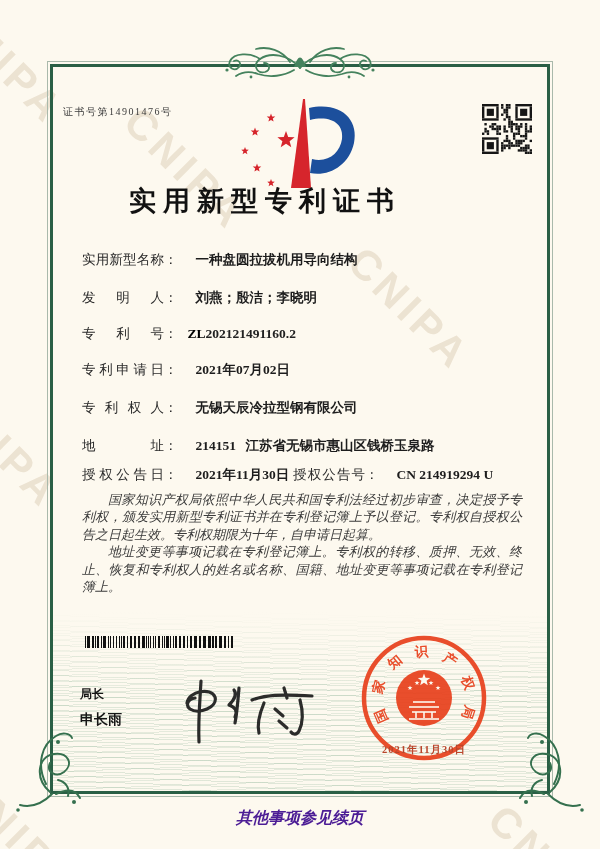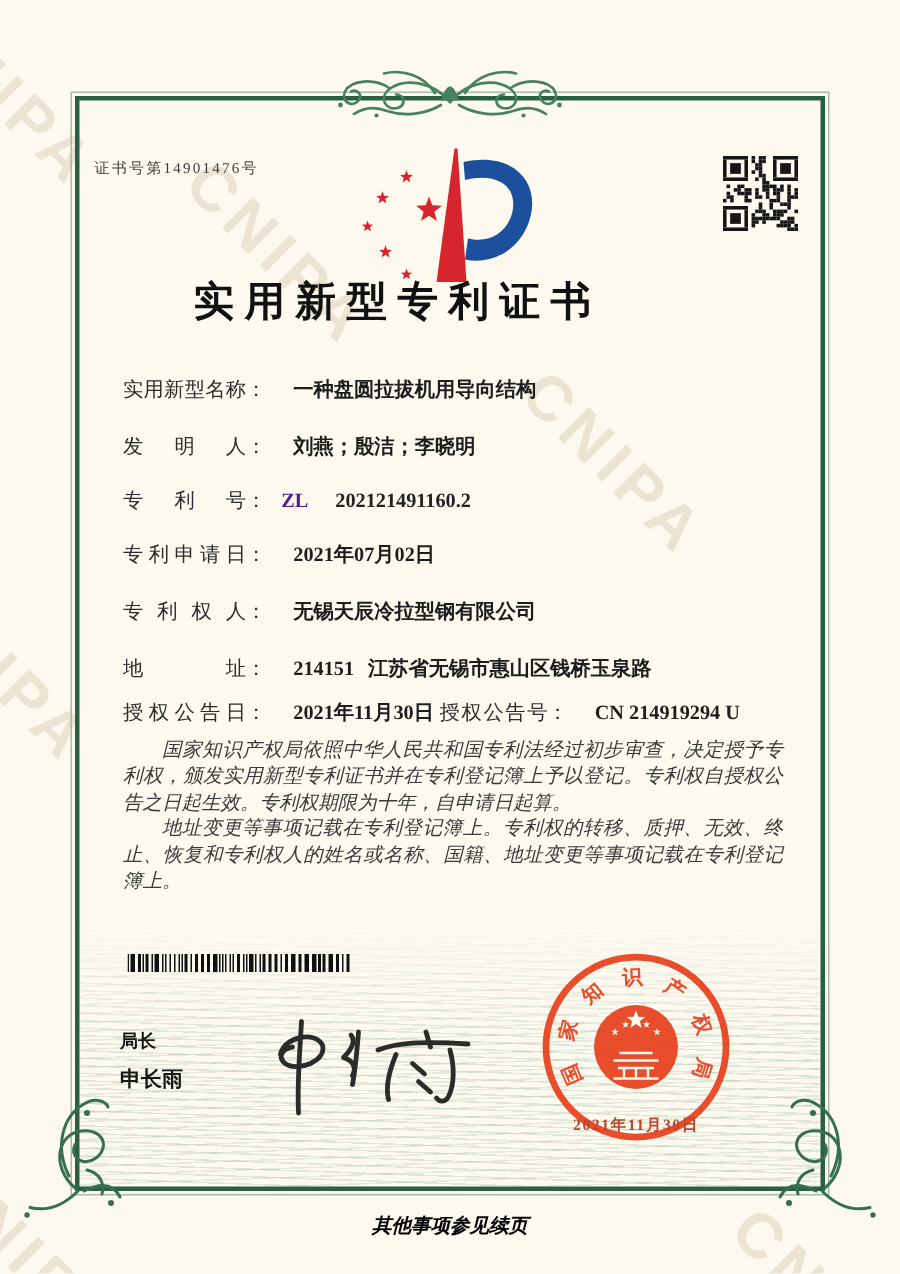--- a/index.html
+++ b/index.html
@@ -27,33 +27,33 @@
 
   
   .abs{position:absolute;z-index:3;}
   .certno{left:63px;top:105px;font-size:10px;color:#3c3c3c;letter-spacing:1.5px;}
   .title{left:0;top:183px;width:530px;text-align:center;font-size:27px;font-weight:bold;
          color:#111;letter-spacing:7px;}
   .row{left:82px;font-size:13.5px;color:#222;white-space:nowrap;}
   .lbl{display:inline-block;width:82px;text-align:justify;text-align-last:justify;color:#2b2b2b;}
   .colon{color:#2b2b2b;}
   .val{margin-left:18px;font-weight:600;color:#1d1d1d;}
-  .val-prefix{margin-left:10px;font-weight:600;color:#4c1d95;margin-right:18px;}
+  .val-prefix{margin-left:10px;font-weight:600;color:#000000;}
   .addr{word-spacing:6px;}
   .pair2{position:absolute;left:211px;top:0;white-space:nowrap;}
   .bodytext{left:82px;top:491px;width:440px;font-size:13px;line-height:17.4px;
             font-style:italic;color:#3a3a3a;text-align:justify;}
   .bodytext p{margin:0;text-indent:2em;}
   .director-title{left:80px;top:686px;font-family:"Liberation Sans","DejaVu Sans",sans-serif;
                   font-weight:bold;font-size:12px;color:#161616;}
   .director-name{left:80px;top:711px;font-family:"Liberation Sans","DejaVu Sans",sans-serif;
                  font-weight:bold;font-size:14px;color:#161616;}
   .pageno{left:0;top:769px;width:600px;text-align:center;font-size:12.5px;color:#2e2e2e;z-index:3;}
-  .note{left:0;top:808px;width:600px;text-align:center;font-size:13px;font-weight:bold;
-        font-style:italic;color:#000000;z-index:3;}
+  .note{left:0;top:808px;width:600px;text-align:center;font-size:16px;font-weight:bold;
+        font-style:italic;color:#4c1d95;z-index:3;}
 
   svg text.sealchar{font-family:"Liberation Serif","DejaVu Serif",serif;font-weight:bold;}
 </style>
 </head>
 <body>
 
 <div id="page">
 
   <div class="wm" style="left:-34px;top:-8px">CNIPA</div>
   <div class="wm" style="left:148px;top:98px">CNIPA</div>

